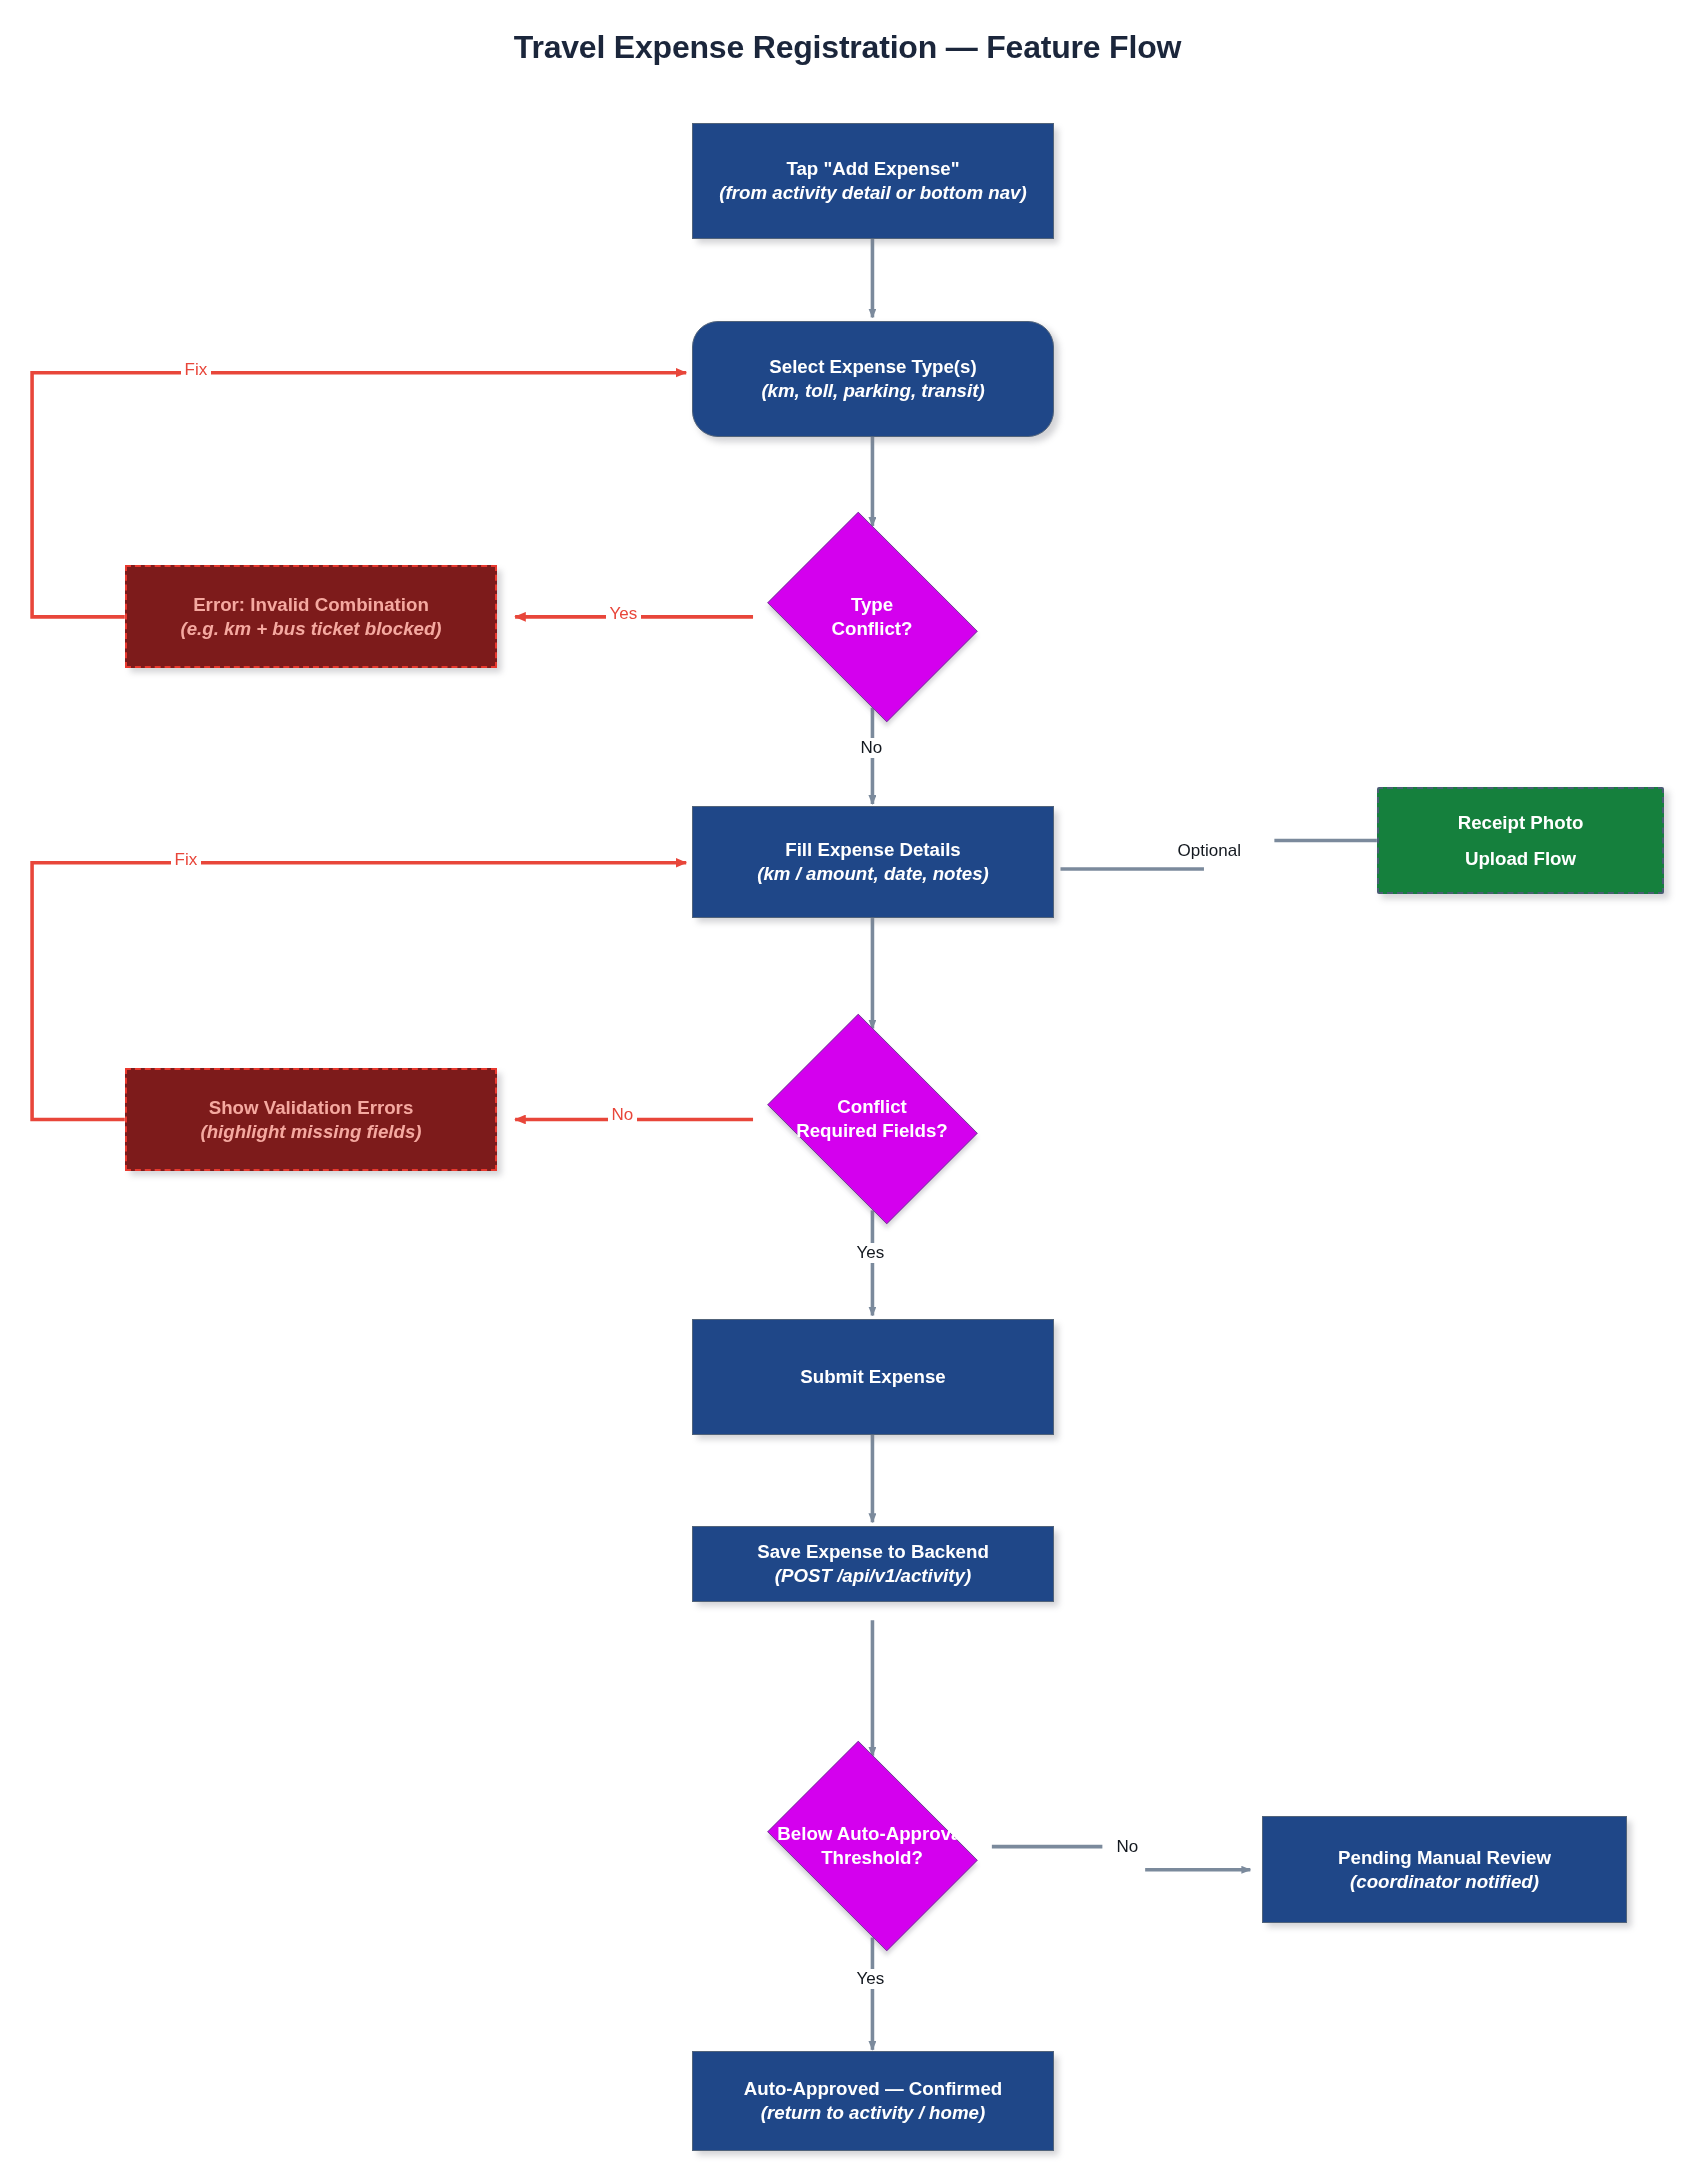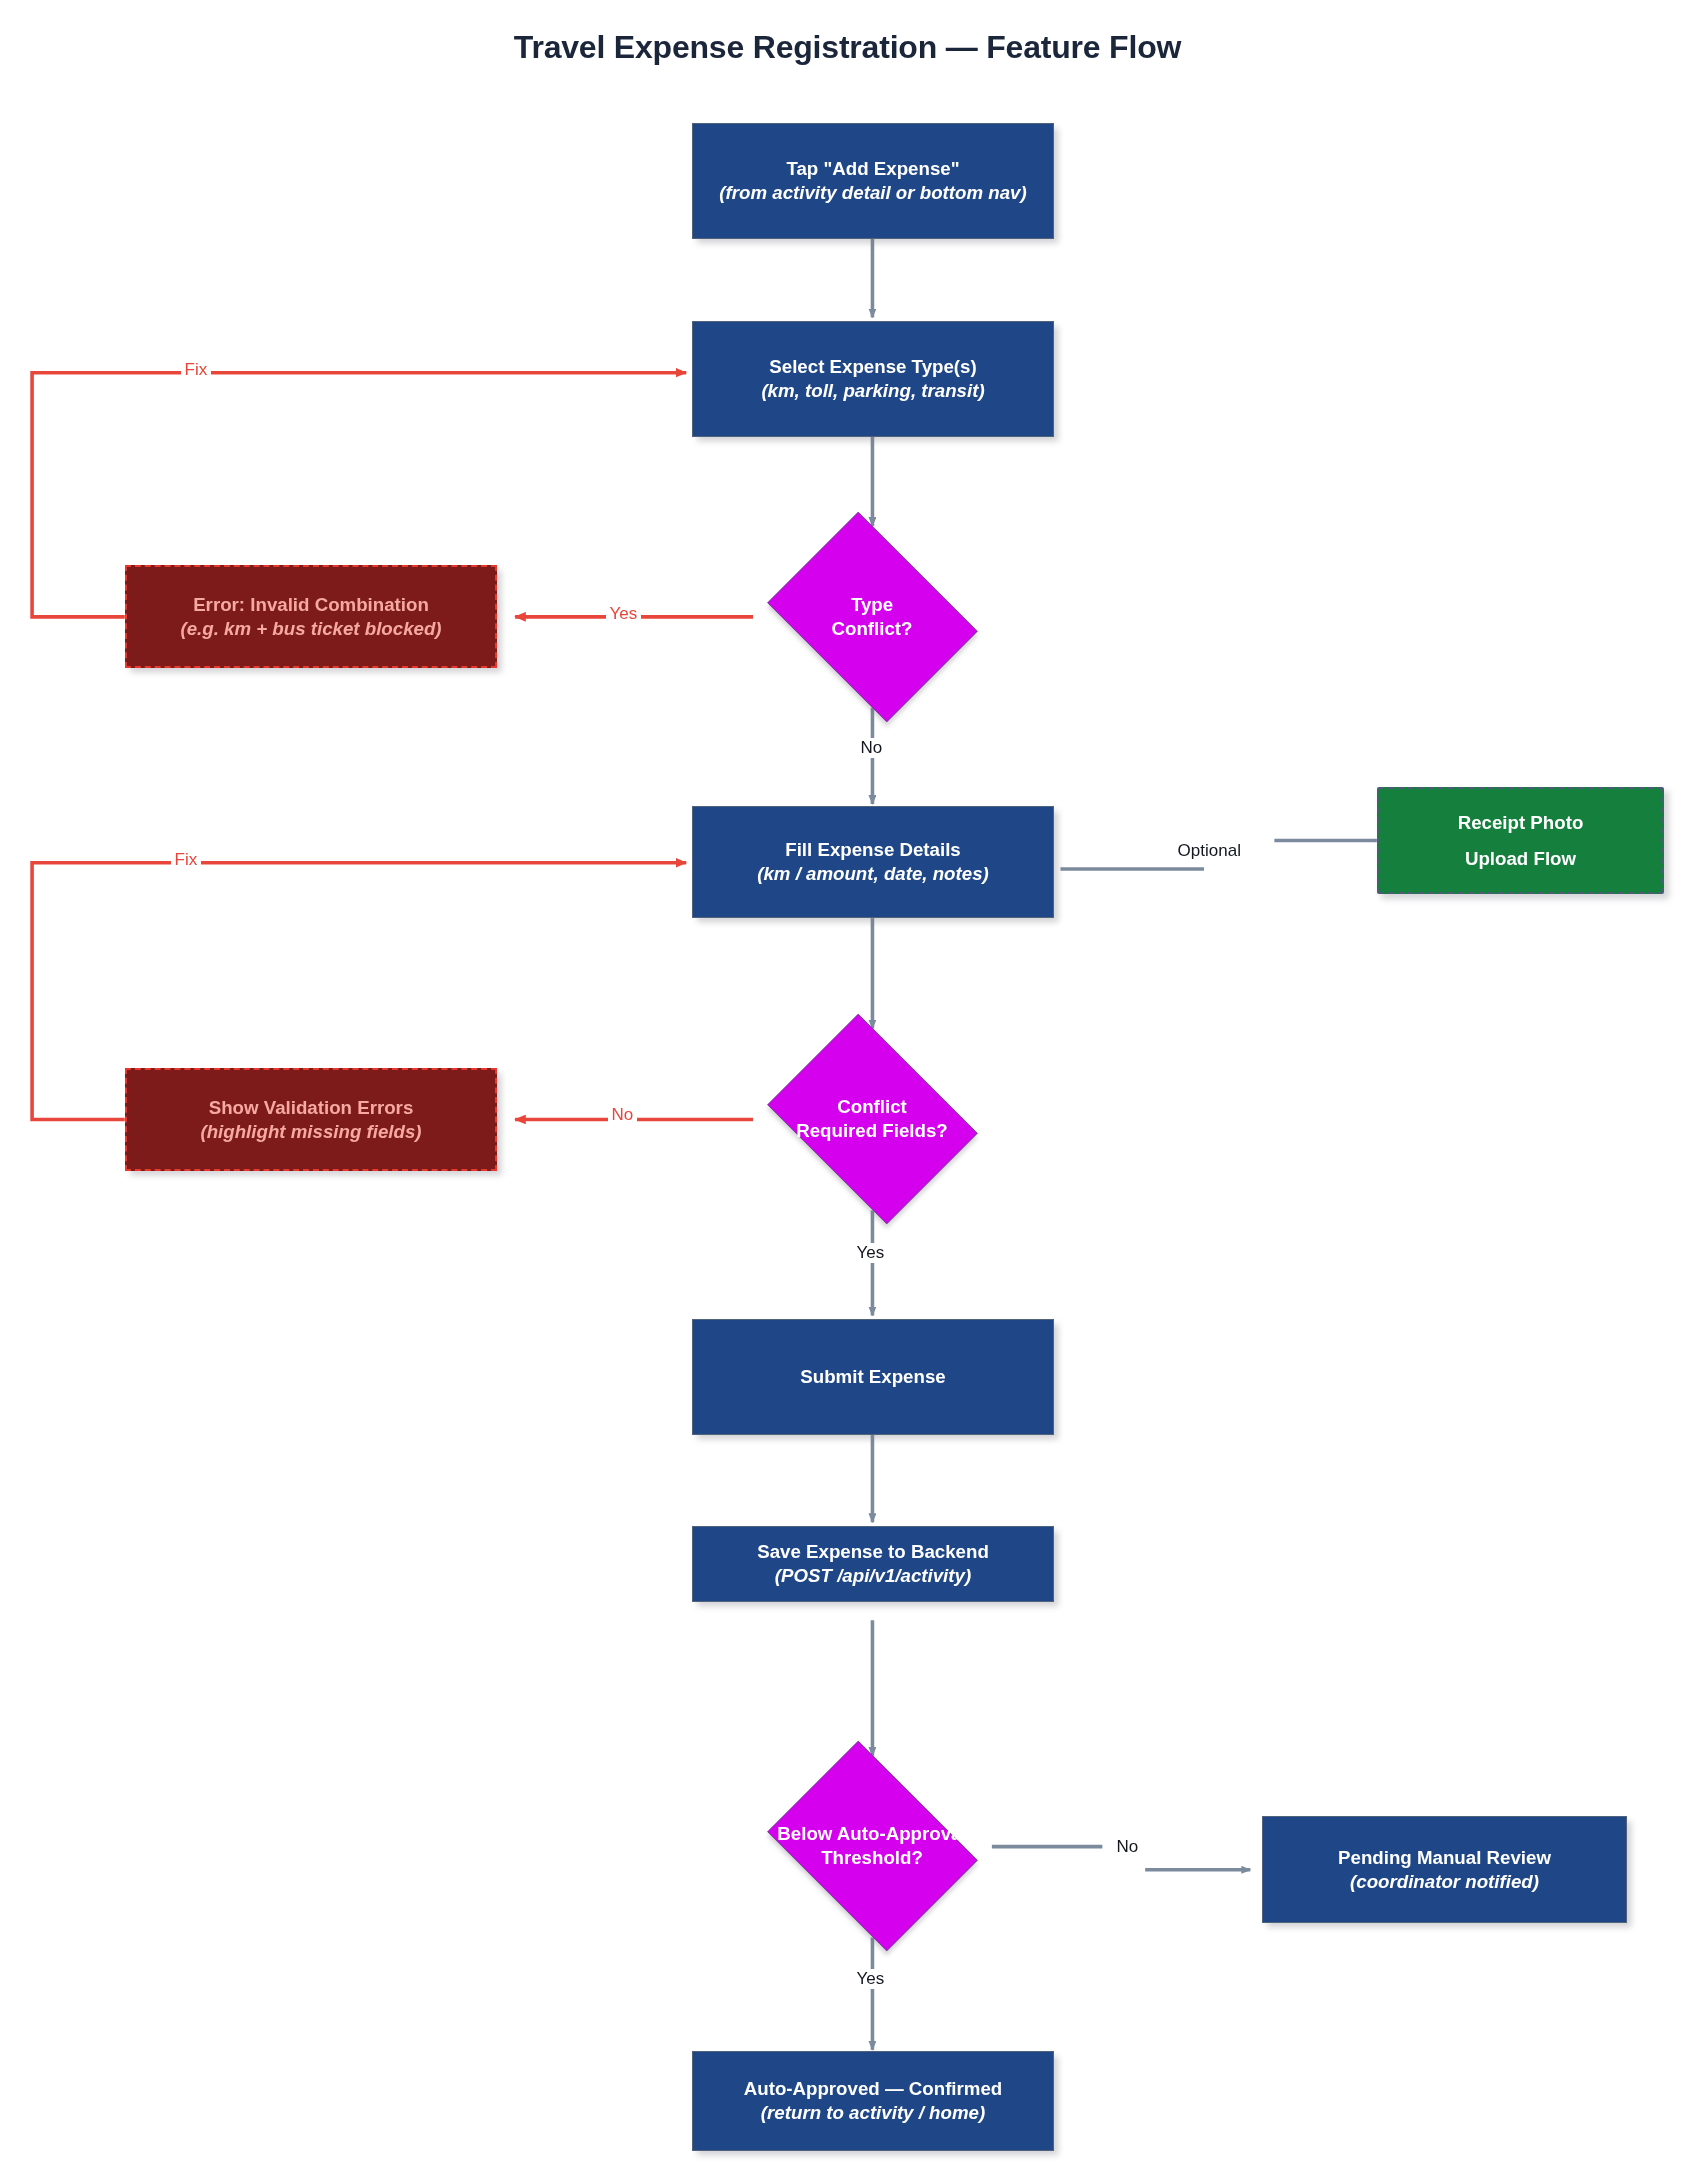--- a/index.html
+++ b/index.html
@@ -188,21 +188,21 @@
     <path d="M1285,2098 L1403,2098" stroke="#7b8a9c" stroke-width="4" fill="none" marker-end="url(#ah-gray)"></path>
 
     <path d="M979,2174 L979,2300" stroke="#7b8a9c" stroke-width="4" fill="none" marker-end="url(#ah-gray)"></path>
   </svg>
 
   <div class="node proc" style="left:692px; top:123px; width:362px; height:116px;">
     <span class="l1">Tap "Add Expense"</span>
     <span class="l2">(from activity detail or bottom nav)</span>
   </div>
 
-  <div class="node proc" style="left:692px; top:321px; width:362px; height:116px;">
+  <div class="node proc" style="left:692px; top:321px; width:362px; height:116px;border-radius:26px;">
     <span class="l1">Select Expense Type(s)</span>
     <span class="l2">(km, toll, parking, transit)</span>
   </div>
 
   <div class="decision" style="left:753px; top:526px; width:239px; height:182px;">
     <div class="dshape"></div>
     <div class="dtext">
       <span>Type</span>
       <span>Conflict?</span>
     </div>

